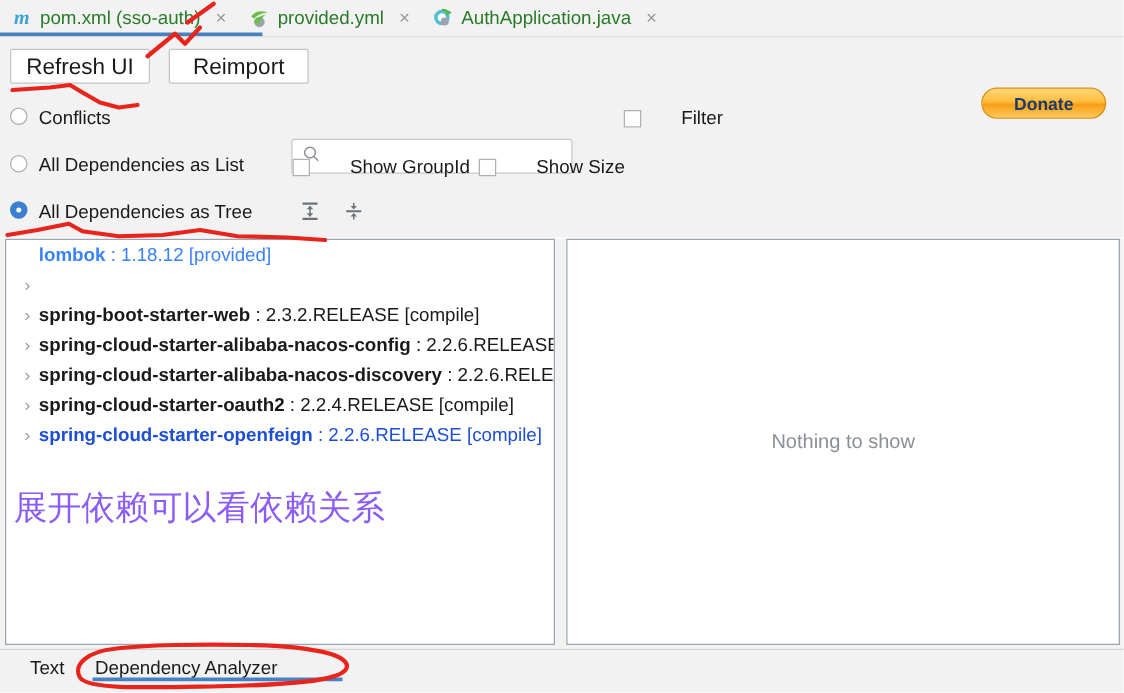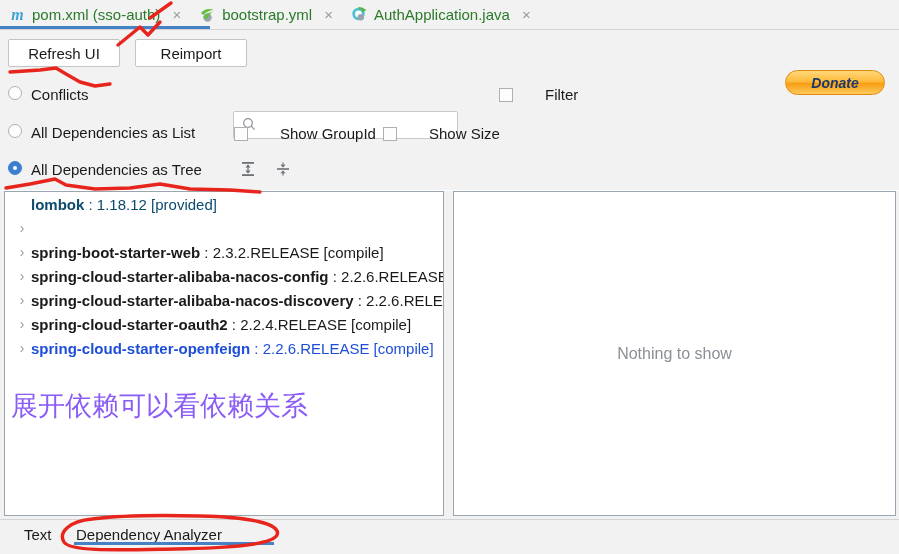--- a/index.html
+++ b/index.html
@@ -91,40 +91,39 @@
     width: 899px;
     height: 160px;
     background: #f2f2f2;
   }
   .btn {
     position: absolute;
     background: #ffffff;
     border: 1px solid #c4c4c4;
     border-radius: 2px;
     font-family: "Liberation Sans", sans-serif;
-    font-size: 15px;
+    font-size: 18px;
     color: #1a1a1a;
     text-align: center;
     box-sizing: border-box;
     cursor: pointer;
     padding: 2px;
   }
   #btn-refresh { left: 8px; top: 9px; width: 112px; height: 28px; }
   #btn-reimport { left: 135px; top: 9px; width: 112px; height: 28px; }
 
   .donate-btn {
     position: absolute;
     left: 785px; top: 40px;
     width: 100px; height: 25px;
     border-radius: 13px;
     border: 1px solid #e08c10;
     background: linear-gradient(to bottom, #ffd77a 0%, #ffbc3d 45%, #f79e14 55%, #ffca5c 100%);
     color: #1b3a6b;
     font-weight: bold;
-    font-style: italic;
     font-size: 14px;
     font-family: "Liberation Sans", sans-serif;
     display: flex;
     align-items: center;
     justify-content: center;
     cursor: pointer;
     box-sizing: border-box;
   }
 
   
@@ -308,21 +307,21 @@
   </div>
 
   <div class="etab">
     <span class="icon-yml">
       <svg width="17" height="17" viewBox="0 0 17 17">
         <path d="M2 7 C5 3, 10 2, 15 4 C11 4, 7 6, 4 9 Z" fill="#68bd45"></path>
         <circle cx="8.5" cy="11.5" r="4.2" fill="#9aa5ad"></circle>
         <path d="M4.5 12 C4.5 8, 11 7, 14 5 C11 8, 9 10, 8.5 13 Z" fill="#68bd45"></path>
       </svg>
     </span>
-    <span class="etab-label">bootstrap.yml</span>
+    <span class="etab-label">provided.yml</span>
     <span class="etab-close">×</span>
   </div>
 
   <div class="etab">
     <span class="icon-java">
       <svg width="17" height="17" viewBox="0 0 17 17">
         <circle cx="7.5" cy="8" r="6.2" fill="#4fc0d8"></circle>
         <circle cx="7.5" cy="8" r="3.4" fill="#ffffff"></circle>
         <circle cx="9.8" cy="11.2" r="3.2" fill="#9aa5ad"></circle>
         <path d="M11 1.5 L15.5 4 L11 6.5 Z" fill="#59b34a"></path>
@@ -405,21 +404,21 @@
   </div>
 
 </div>
 
 <div class="panels">
 
   <div class="tree-panel">
     <div id="tree-rows">
         <div class="tree-row">
           <span class="chev empty">›</span>
-          <span class="tree-text" style="color: #0c4a6e;"><span class="art">lombok</span><span class="ver"> : 1.18.12 [provided]</span></span>
+          <span class="tree-text" style="color: #3b82f6;"><span class="art">lombok</span><span class="ver"> : 1.18.12 [provided]</span></span>
         </div>
         <div class="tree-row">
           <span class="chev">›</span>
         </div>
         <div class="tree-row">
           <span class="chev">›</span>
           <span class="tree-text" style="color: rgb(26, 26, 26);"><span class="art">spring-boot-starter-web</span><span class="ver"> : 2.3.2.RELEASE [compile]</span></span>
         </div>
         <div class="tree-row">
           <span class="chev">›</span>

